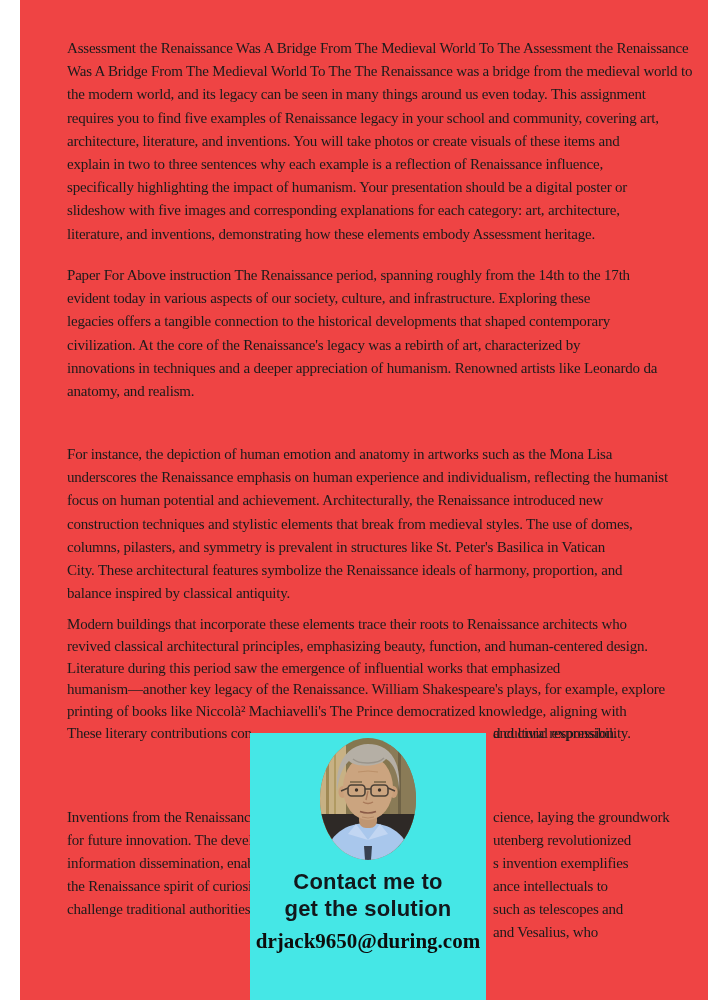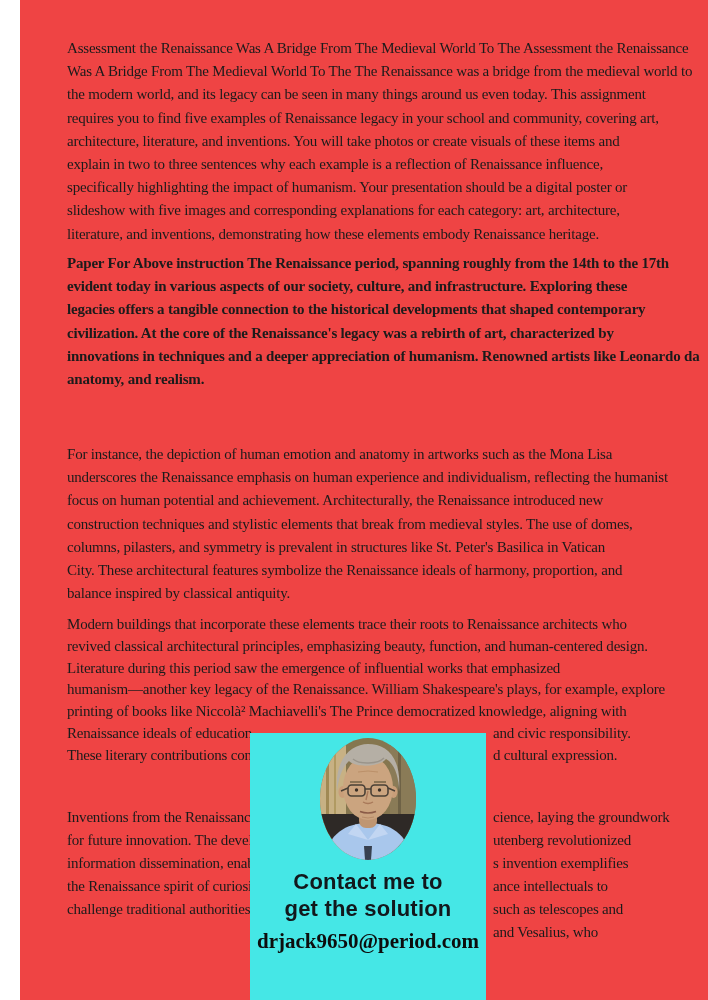--- a/index.html
+++ b/index.html
@@ -2,21 +2,21 @@
 <html><head>
 <meta charset="utf-8">
 <style>
   html,body{margin:0;padding:0;background:#ffffff;}
   .page{
     position:relative;width:708px;height:1000px;background:#ef4444;overflow:hidden;
     font-family:"Liberation Serif","DejaVu Serif",serif;color:#1b1b1b;margin-left:20px;
   }
   .para{position:absolute;left:47px;}
   .p0{top:37px;}
-  .p1{top:252px;font-weight:bold;}
+  .p1{top:264px;}
   .p2{top:443px;}
   .p3{top:614px;}
   .p4{top:806px;}
   .line{
     white-space:nowrap;font-size:15px;line-height:23.2px;letter-spacing:-0.2px;
   }
   .p3 .line{line-height:21.8px;}
   .p4 .line{line-height:23px;}
   .line.split{position:relative;width:613px;}
   .frag-right{position:absolute;left:426px;top:0;}
@@ -48,21 +48,21 @@
   <div>
       <div class="para p0">
         <div class="line">Assessment the Renaissance Was A Bridge From The Medieval World To The Assessment the Renaissance</div>
         <div class="line">Was A Bridge From The Medieval World To The The Renaissance was a bridge from the medieval world to</div>
         <div class="line">the modern world, and its legacy can be seen in many things around us even today. This assignment</div>
         <div class="line">requires you to find five examples of Renaissance legacy in your school and community, covering art,</div>
         <div class="line">architecture, literature, and inventions. You will take photos or create visuals of these items and</div>
         <div class="line">explain in two to three sentences why each example is a reflection of Renaissance influence,</div>
         <div class="line">specifically highlighting the impact of humanism. Your presentation should be a digital poster or</div>
         <div class="line">slideshow with five images and corresponding explanations for each category: art, architecture,</div>
-        <div class="line">literature, and inventions, demonstrating how these elements embody Renaissance heritage.</div>
+        <div class="line">literature, and inventions, demonstrating how these elements embody Assessment heritage.</div>
       </div>
       <div class="para p1">
         <div class="line">Paper For Above instruction The Renaissance period, spanning roughly from the 14th to the 17th</div>
         <div class="line">evident today in various aspects of our society, culture, and infrastructure. Exploring these</div>
         <div class="line">legacies offers a tangible connection to the historical developments that shaped contemporary</div>
         <div class="line">civilization. At the core of the Renaissance's legacy was a rebirth of art, characterized by</div>
         <div class="line">innovations in techniques and a deeper appreciation of humanism. Renowned artists like Leonardo da</div>
         <div class="line">anatomy, and realism.</div>
       </div>
       <div class="para p2">
@@ -73,21 +73,21 @@
         <div class="line">columns, pilasters, and symmetry is prevalent in structures like St. Peter's Basilica in Vatican</div>
         <div class="line">City. These architectural features symbolize the Renaissance ideals of harmony, proportion, and</div>
         <div class="line">balance inspired by classical antiquity.</div>
       </div>
       <div class="para p3">
         <div class="line">Modern buildings that incorporate these elements trace their roots to Renaissance architects who</div>
         <div class="line">revived classical architectural principles, emphasizing beauty, function, and human-centered design.</div>
         <div class="line">Literature during this period saw the emergence of influential works that emphasized</div>
         <div class="line">humanism—another key legacy of the Renaissance. William Shakespeare's plays, for example, explore</div>
         <div class="line">printing of books like Niccolà² Machiavelli's The Prince democratized knowledge, aligning with</div>
-        <div class="line split"><span class="frag-left">Renaissance ideals of education</span><span class="frag-right">and civic responsibility.</span></div>
+        <div class="line split"><span class="frag-right">and civic responsibility.</span></div>
         <div class="line split"><span class="frag-left">These literary contributions con</span><span class="frag-right">d cultural expression.</span></div>
       </div>
       <div class="para p4">
         <div class="line split"><span class="frag-left">Inventions from the Renaissance</span><span class="frag-right">cience, laying the groundwork</span></div>
         <div class="line split"><span class="frag-left">for future innovation. The devel</span><span class="frag-right">utenberg revolutionized</span></div>
         <div class="line split"><span class="frag-left">information dissemination, enab</span><span class="frag-right">s invention exemplifies</span></div>
         <div class="line split"><span class="frag-left">the Renaissance spirit of curiosi</span><span class="frag-right">ance intellectuals to</span></div>
         <div class="line split"><span class="frag-left">challenge traditional authorities</span><span class="frag-right">such as telescopes and</span></div>
         <div class="line split"><span class="frag-right">and Vesalius, who</span></div>
       </div>
@@ -121,16 +121,16 @@
         <path d="M45,51 L51,51 M28,50 L21,53 M68,50 L75,53" stroke="#4a4036" stroke-width="1.4" fill="none"></path>
         <circle cx="36.5" cy="52" r="1.7" fill="#3a2f26"></circle>
         <circle cx="59.5" cy="52" r="1.7" fill="#3a2f26"></circle>
         <path d="M48,53 L46,62 M43,64 Q48,67 53,64" stroke="#a9795a" stroke-width="1.4" fill="none"></path>
         <path d="M40,73.5 Q48,76.5 56,73.5" stroke="#8a5b47" stroke-width="1.6" fill="none"></path>
         <path d="M42,79 Q48,81 54,79" stroke="#b78b68" stroke-width="1" fill="none"></path>
       </svg>
     </div>
     <div class="contact-heading">Contact me to</div>
     <div class="contact-heading" style="margin-top:0;">get the solution</div>
-    <div class="contact-email">drjack9650@period.com</div>
+    <div class="contact-email">drjack9650@during.com</div>
   </div>
 
 </div>
 
 </body></html>

